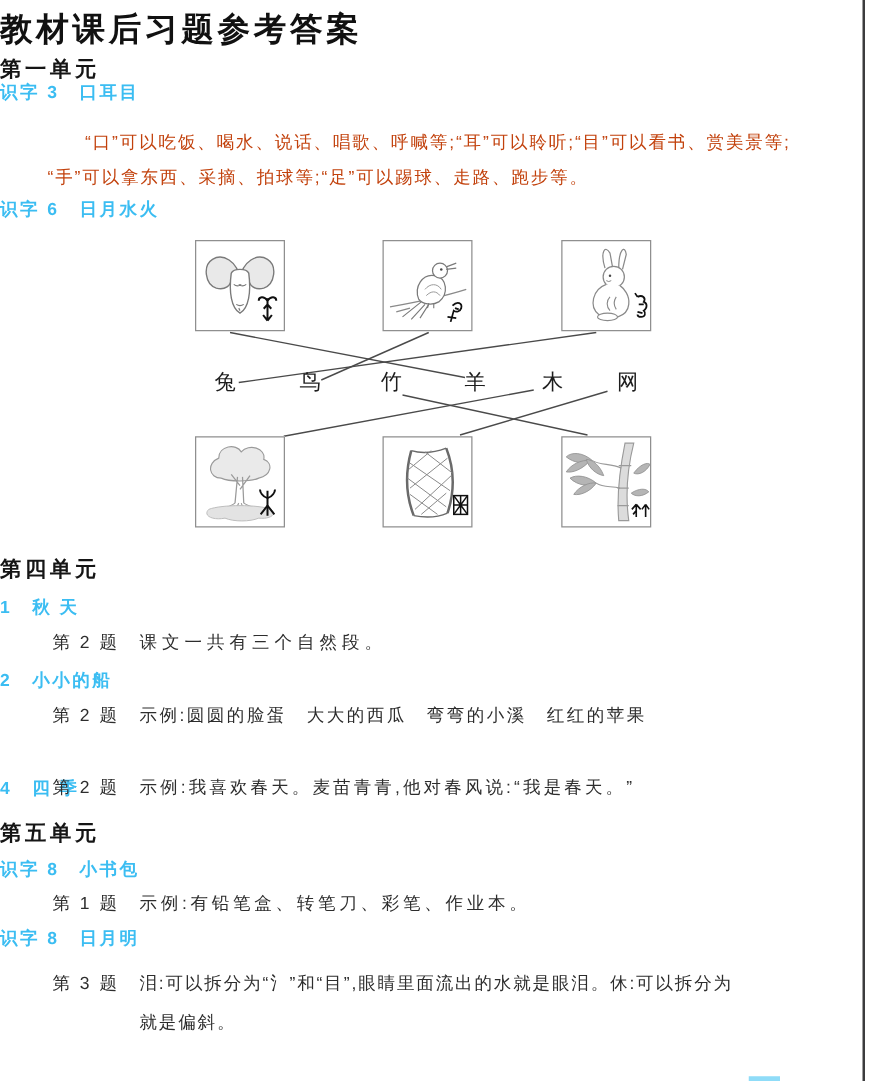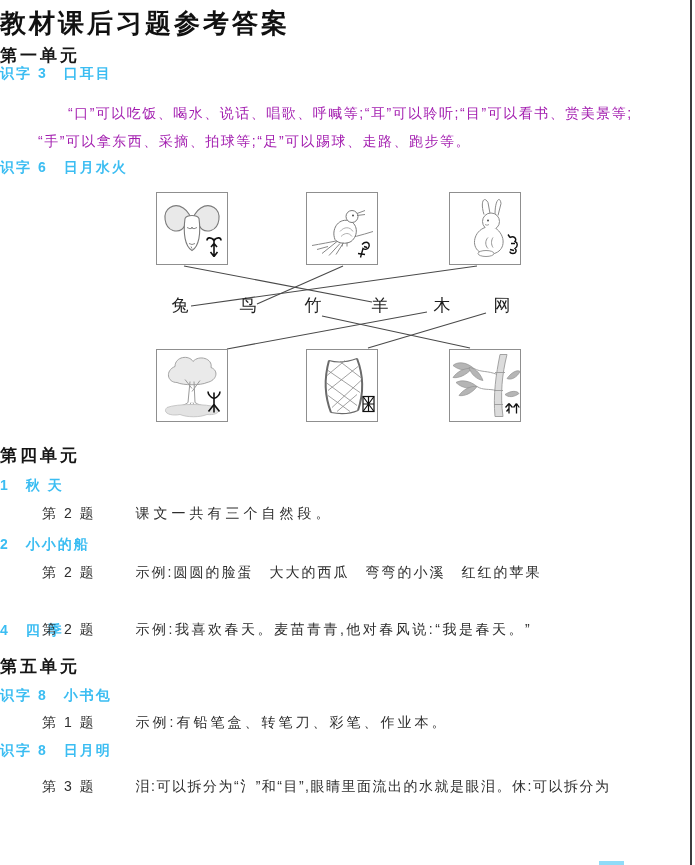--- a/index.html
+++ b/index.html
@@ -3,23 +3,23 @@
 <meta charset="utf-8">
 <style>
   html,body{margin:0;padding:0;width:695px;height:865px;background:#ffffff;overflow:hidden;
             font-family:"Liberation Sans",sans-serif;color:#2d2d2d;position:relative;}
   .abs{position:absolute;}
   .center{left:0;width:690px;}
   .page-title{top:6px;font-family:"Liberation Serif",serif;font-size:26px;font-weight:bold;
               letter-spacing:3px;color:#111;}
   .unit-heading{font-size:17px;font-weight:bold;letter-spacing:3px;color:#151515;}
   .lesson-heading{font-size:14px;font-weight:600;letter-spacing:2px;color:#3bbdf2;}
-  .para{left:38px;width:625px;font-size:14px;line-height:28px;letter-spacing:1.5px;color:#a21caf;}
+  .para{left:38px;width:625px;font-size:14px;line-height:28px;letter-spacing:1.5px;color:#c2410c;}
   .para .indent{padding-left:30px;}
-  .item-row{left:42px;display:flex;align-items:flex-start;white-space:nowrap;font-size:14px;gap:24px;}
+  .item-row{left:42px;display:flex;align-items:flex-start;white-space:nowrap;font-size:14px;}
   .item-label{letter-spacing:2px;margin-right:16px;flex:none;color:#2d2d2d;}
   .item-text{letter-spacing:4px;color:#2d2d2d;}
   .item-lines .line{letter-spacing:1.5px;line-height:31px;white-space:nowrap;}
   .diagram{top:190px;left:0;width:695px;height:250px;}
   .pic-box{position:absolute;width:72px;height:73px;border:1px solid #8f8f8f;background:#fff;box-sizing:border-box;}
   .pic-box svg{width:100%;height:100%;display:block;}
   .match-char{position:absolute;top:104px;width:26px;text-align:center;
               font-family:"Liberation Serif",serif;font-size:17px;color:#1d1d1d;}
   .lines-svg{position:absolute;top:0;left:0;width:695px;height:250px;pointer-events:none;}
   .page-edge{left:690px;top:0;width:2px;height:865px;background:#3c3c3e;}
@@ -187,17 +187,18 @@
 <div class="abs item-row" style="top:714px">
   <span class="item-label">第 1 题</span>
   <span class="item-text" style="letter-spacing:3px">示例:有铅笔盒、转笔刀、彩笔、作业本。</span>
 </div>
 
 <div class="abs center lesson-heading" style="top:742px">识字 8　日月明</div>
 <div class="abs item-row" style="top:771px">
   <span class="item-label" style="line-height:31px">第 3 题</span>
   <span class="item-lines">
     <div class="line">泪:可以拆分为“氵”和“目”,眼睛里面流出的水就是眼泪。休:可以拆分为</div>
+    <div class="line">就是偏斜。</div>
   </span>
 </div>
 
 <div class="abs page-edge"></div>
 <div class="abs bottom-bar"></div>
 
 </body></html>

